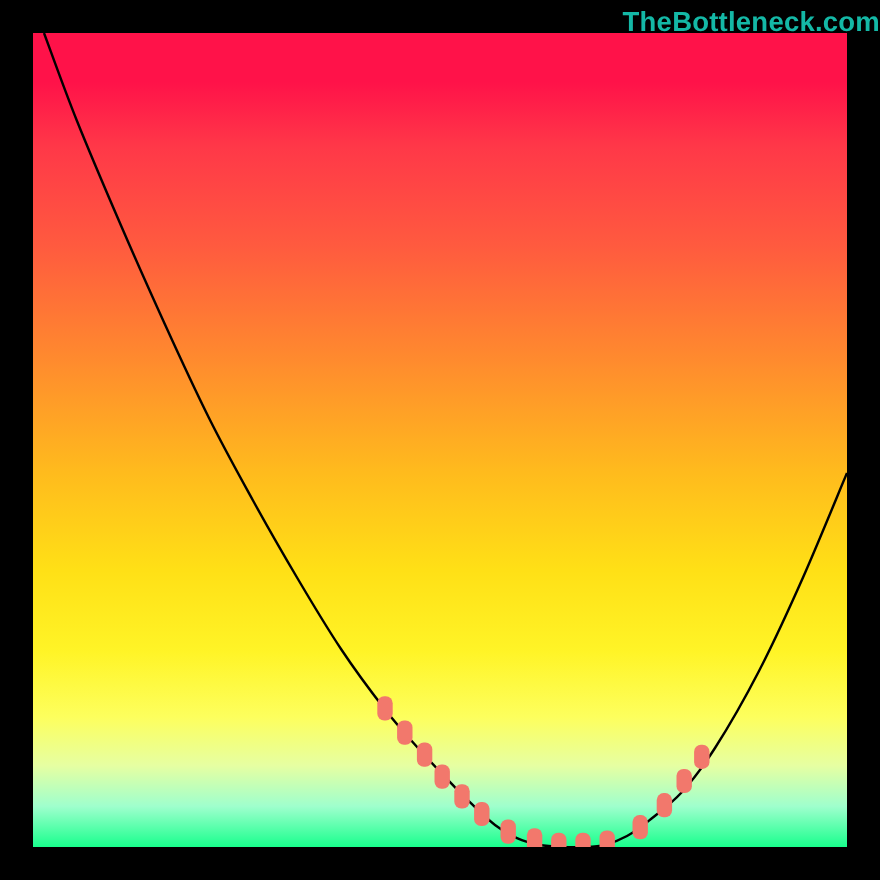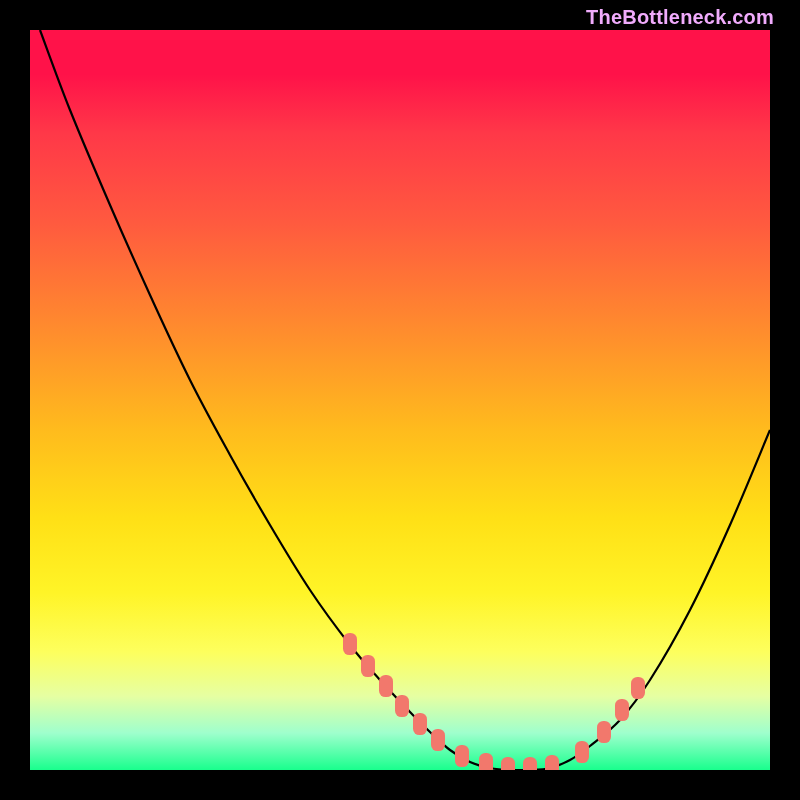--- a/index.html
+++ b/index.html
@@ -12,25 +12,25 @@
   }
   .outer {
     position: relative;
     width: 800px;
     height: 800px;
     background: #000000;
   }
   .watermark {
     position: absolute;
     top: 6px;
-    right: 26px;
+    right: 0;
     font-family: Arial, Helvetica, sans-serif;
-    font-size: 20px;
+    font-size: 25px;
     font-weight: 600;
-    color: #f0abfc;
+    color: #14b8a6;
     letter-spacing: 0.2px;
     z-index: 50;
   }
   .plot {
     position: absolute;
     left: 30px;
     top: 30px;
     width: 740px;
     height: 740px;
     

